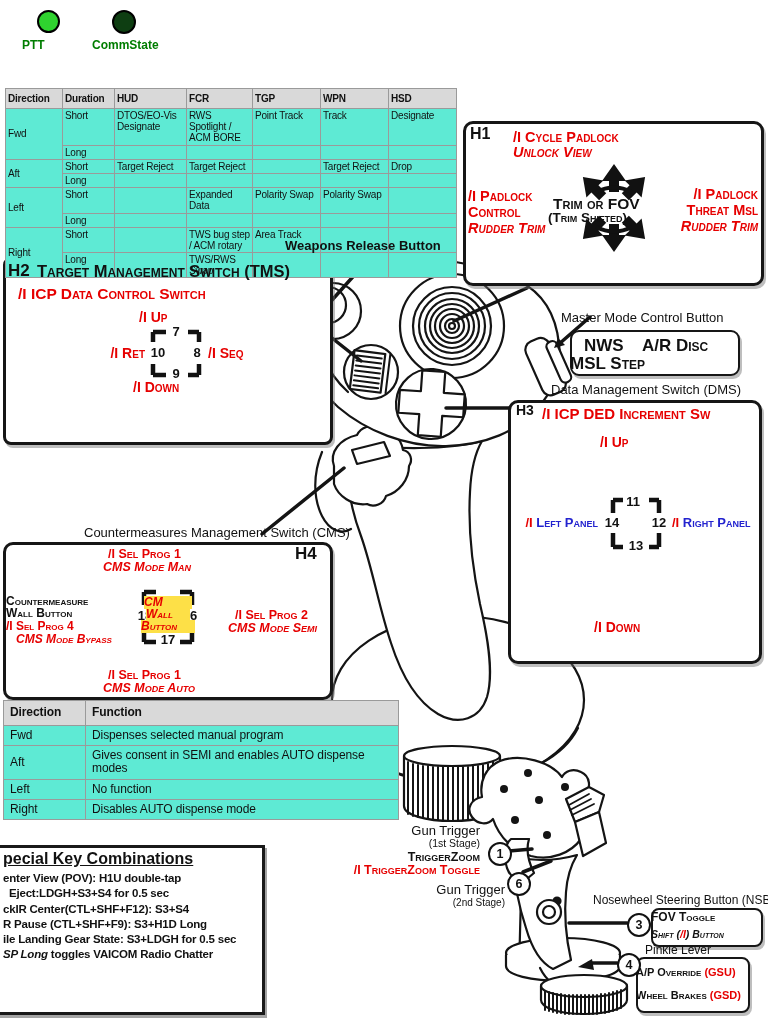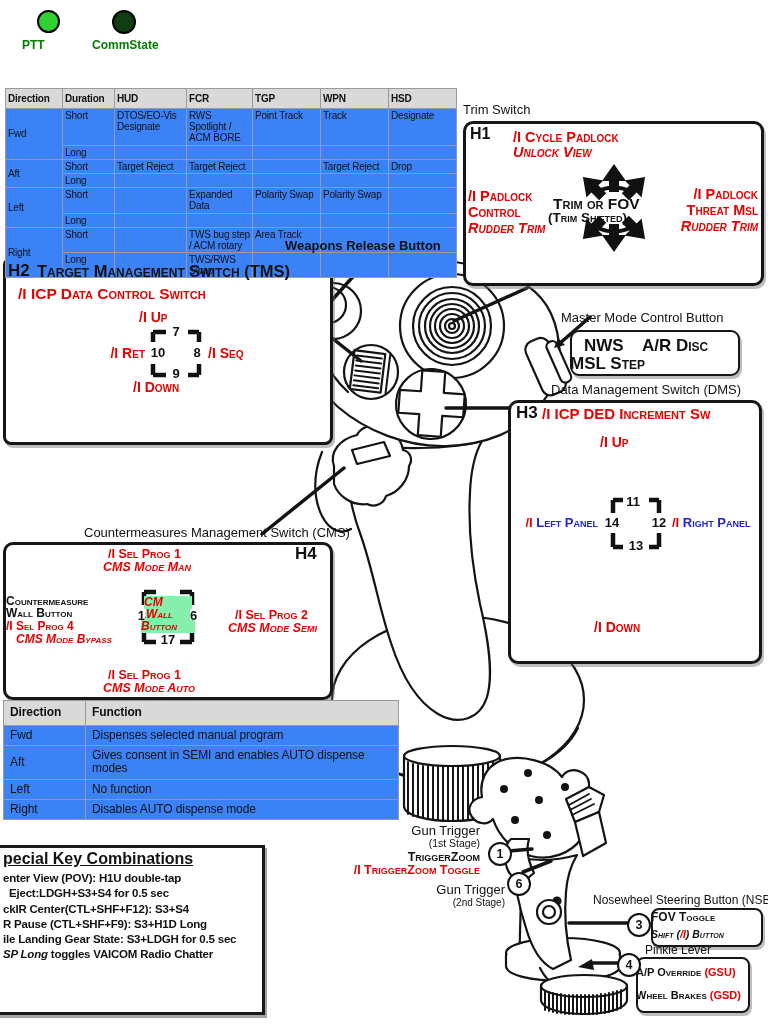--- a/index.html
+++ b/index.html
@@ -6,26 +6,26 @@
   #page{position:relative;width:768px;height:1024px;background:#fff;overflow:hidden;
         font-family:"Liberation Sans", sans-serif;color:#111;}
   svg.under{position:absolute;left:0;top:0;z-index:1;}
   svg.over{position:absolute;left:0;top:0;z-index:3;pointer-events:none;}
   .panel{position:absolute;z-index:2;background:#fff;border:3px solid #161616;border-radius:10px;
          box-sizing:border-box;box-shadow:2px 3px 0 rgba(110,110,110,.45);}
   .t{position:absolute;z-index:4;line-height:1.12;white-space:nowrap;}
   .b{font-weight:bold}.i{font-style:italic}.sc{font-variant:small-caps}
   .ctr{text-align:left}.rt{text-align:right}
   .red{color:#e60000}.blue{color:#2323cf}.grn{color:#007d00}
-  .wbg{background:#86efac}
+  .wbg{background:#fde047}
   .num{position:absolute;z-index:4;font-weight:bold;font-size:13px;text-align:center;color:#111;line-height:1.05;}
   .callout{position:absolute;z-index:4;width:20px;height:20px;border:2.5px solid #111;border-radius:50%;
            background:#fff;font-weight:bold;font-size:12.5px;display:flex;align-items:center;justify-content:center;}
   .ind{position:absolute;z-index:4;border:2.5px solid #000;border-radius:50%;box-sizing:border-box;}
-  table.grid{position:absolute;z-index:2;border-collapse:collapse;background:#3b82f6;color:#111;table-layout:fixed;padding-left:40px;}
+  table.grid{position:absolute;z-index:2;border-collapse:collapse;background:#5eead4;color:#111;table-layout:fixed;padding-left:40px;}
   table.grid th,table.grid td{border:1px solid #9a9a9a;vertical-align:top;overflow:hidden;}
   #hotas{left:5px;top:88px;width:451px;font-size:10px;letter-spacing:-0.2px;}
   #hotas th,#hotas td{padding:1px 2px;line-height:1.12;}
   #hotas th{background:#d9d9d9;text-align:left;font-weight:bold;height:17px;vertical-align:middle;}
   #hotas td.dircell{vertical-align:middle;}
   #cmstab{left:3px;top:700px;width:395px;font-size:12px;letter-spacing:-0.1px;}
   #cmstab th,#cmstab td{padding:3px 6px;line-height:1.1;vertical-align:middle;}
   #cmstab th{background:#d9d9d9;text-align:left;font-weight:bold;height:18px;}
   #special{position:absolute;left:-12px;top:845px;width:277px;height:170px;z-index:2;background:#fff;
            border:3px solid #191919;box-sizing:border-box;box-shadow:2px 3px 0 rgba(90,90,90,.55);}
@@ -269,21 +269,20 @@
           <td></td>
           <td>TWS/RWS Swap</td>
           <td></td>
           <td></td>
           <td></td>
         </tr>
       </tbody>
   </table>
   <div class="t b" style="left:285px;top:239px;width:150px;font-size:13px;text-align:center;">Weapons Release Button</div>
 
-  <div class="t ctr" style="left:463px;top:103px;width:301px;font-size:13px;">Trim Switch</div>
   <div class="t b" style="left:470px;top:125px;font-size:16px;">H1</div>
   <div class="t b sc red ctr" style="left:513px;top:129px;width:200px;font-size:14.5px;">/I Cycle Padlock</div>
   <div class="t b sc red i ctr" style="left:513px;top:144px;width:200px;font-size:14.5px;">Unlock View</div>
   <div class="t b sc red" style="left:468px;top:188px;font-size:14.5px;">
     <div>/I Padlock</div>
     <div>Control</div>
     <div class="i">Rudder Trim</div>
   </div>
   <div class="t b sc red rt" style="left:662px;top:186px;width:96px;font-size:14.5px;">
     <div>/I Padlock</div>
@@ -304,21 +303,21 @@
   <div class="num" style="left:146px;top:346px;width:24px;">10</div>
   <div class="num" style="left:187px;top:346px;width:20px;">8</div>
   <div class="num" style="left:166px;top:367px;width:20px;">9</div>
 
   <div class="t" style="left:561px;top:311px;font-size:13px;">Master Mode Control Button</div>
   <div class="t b" style="left:584px;top:336px;font-size:17px;">NWS</div>
   <div class="t b sc ctr" style="left:642px;top:336px;width:88px;font-size:17px;">A/R Disc</div>
   <div class="t b sc ctr" style="left:570px;top:354px;width:170px;font-size:17px;">MSL Step</div>
   <div class="t" style="left:551px;top:383px;font-size:13px;">Data Management Switch (DMS)</div>
 
-  <div class="t b" style="left:516px;top:403px;font-size:17px;">H3</div>
+  <div class="t b" style="left:516px;top:403px;font-size:14px;">H3</div>
   <div class="t b sc red ctr" style="left:542px;top:406px;width:214px;font-size:15px;">/I ICP DED Increment Sw</div>
   <div class="t b sc red ctr" style="left:600px;top:435px;width:70px;font-size:14px;">/I Up</div>
   <div class="t b sc rt" style="left:508px;top:516px;width:90px;font-size:13px;"><span class="red">/I </span><span class="blue">Left Panel</span></div>
   <div class="t b sc" style="left:672px;top:516px;width:92px;font-size:13px;"><span class="red">/I </span><span class="blue">Right Panel</span></div>
   <div class="t b sc red ctr" style="left:594px;top:620px;width:82px;font-size:14px;">/I Down</div>
   <div class="num" style="left:620px;top:495px;width:26px;">11</div>
   <div class="num" style="left:600px;top:516px;width:24px;">14</div>
   <div class="num" style="left:647px;top:516px;width:24px;">12</div>
   <div class="num" style="left:624px;top:539px;width:24px;">13</div>
 

